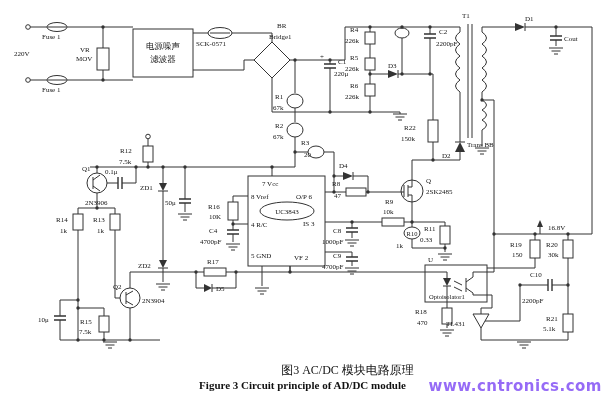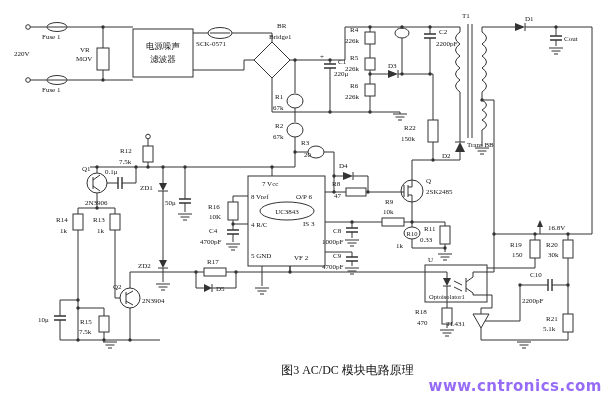--- a/index.html
+++ b/index.html
@@ -344,14 +344,15 @@
         <text x="512" y="257" font-size="7">150</text>
         <text x="546" y="247" font-size="7">R20</text>
         <text x="548" y="257" font-size="7">30k</text>
         <text x="546" y="321" font-size="7">R21</text>
         <text x="543" y="331" font-size="7">5.1k</text>
         <text x="548" y="230" font-size="7">16.8V</text>
       </g>
   </svg>
 
   <div class="caption caption-zh">图3  AC/DC 模块电路原理</div>
+  <div class="caption caption-en">Figure 3   Circuit principle of AD/DC module</div>
   <div class="watermark" style="color: #8b5cf6;">www.cntronics.com</div>
 </div>
 
 </body></html>

